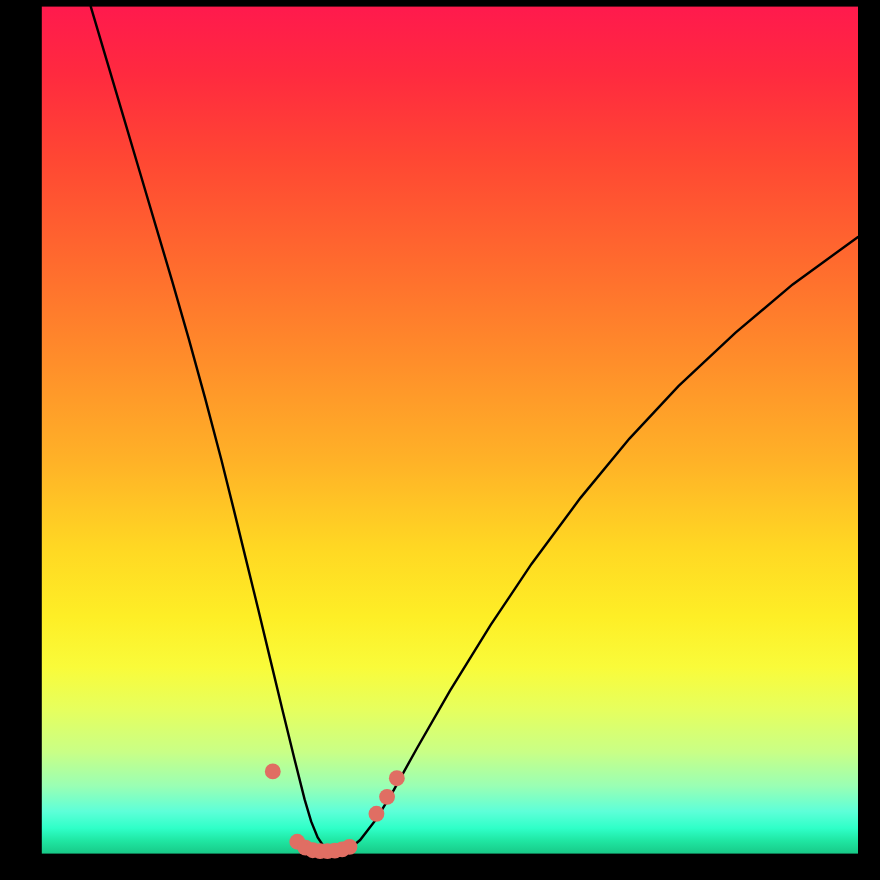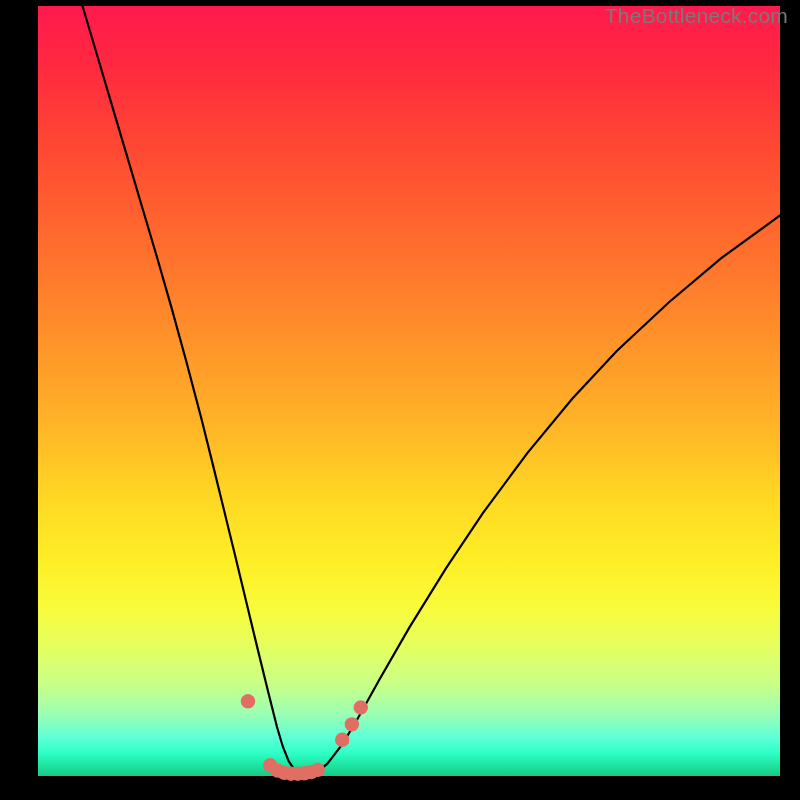--- a/index.html
+++ b/index.html
@@ -63,21 +63,20 @@
   .marker {
     fill: #e06e63;
     stroke: none;
   }
 </style>
 </head>
 <body>
 
 <div class="frame">
   <div class="plot-area" id="plot-area" style="left: 38px; top: 6px; width: 742px; height: 770px;"></div>
-  <div class="watermark">TheBottleneck.com</div>
   <svg id="chart-svg" width="800" height="800">
     <path id="curve-path" class="curve" d="M82.52 6.00 L97.36 56.05 L112.20 106.10 L127.04 156.15 L141.88 206.20 L156.72 256.25 L171.56 307.84 L186.40 361.74 L201.24 417.95 L212.37 462.61 L223.50 508.04 L234.63 553.47 L245.76 599.67 L256.89 645.87 L268.02 691.30 L276.92 726.72 L282.86 746.74 L288.80 761.37 L294.73 770.23 L300.67 774.61 L308.09 775.62 L316.25 772.92 L327.38 763.68 L342.22 744.43 L357.06 719.79 L379.32 679.75 L409.00 628.16 L446.10 568.10 L483.20 512.66 L527.72 452.60 L572.24 398.70 L616.76 350.96 L668.70 302.45 L720.64 258.56 L780.00 215.44"></path>
     <g id="markers">
         <circle cx="247.99" cy="701.31" r="7.2" class="marker"></circle>
         <circle cx="270.25" cy="765.22" r="7.2" class="marker"></circle>
         <circle cx="277.67" cy="770.61" r="7.2" class="marker"></circle>
         <circle cx="284.34" cy="772.92" r="7.2" class="marker"></circle>
         <circle cx="291.02" cy="773.69" r="7.2" class="marker"></circle>
         <circle cx="297.70" cy="773.69" r="7.2" class="marker"></circle>
         <circle cx="304.38" cy="773.30" r="7.2" class="marker"></circle>

